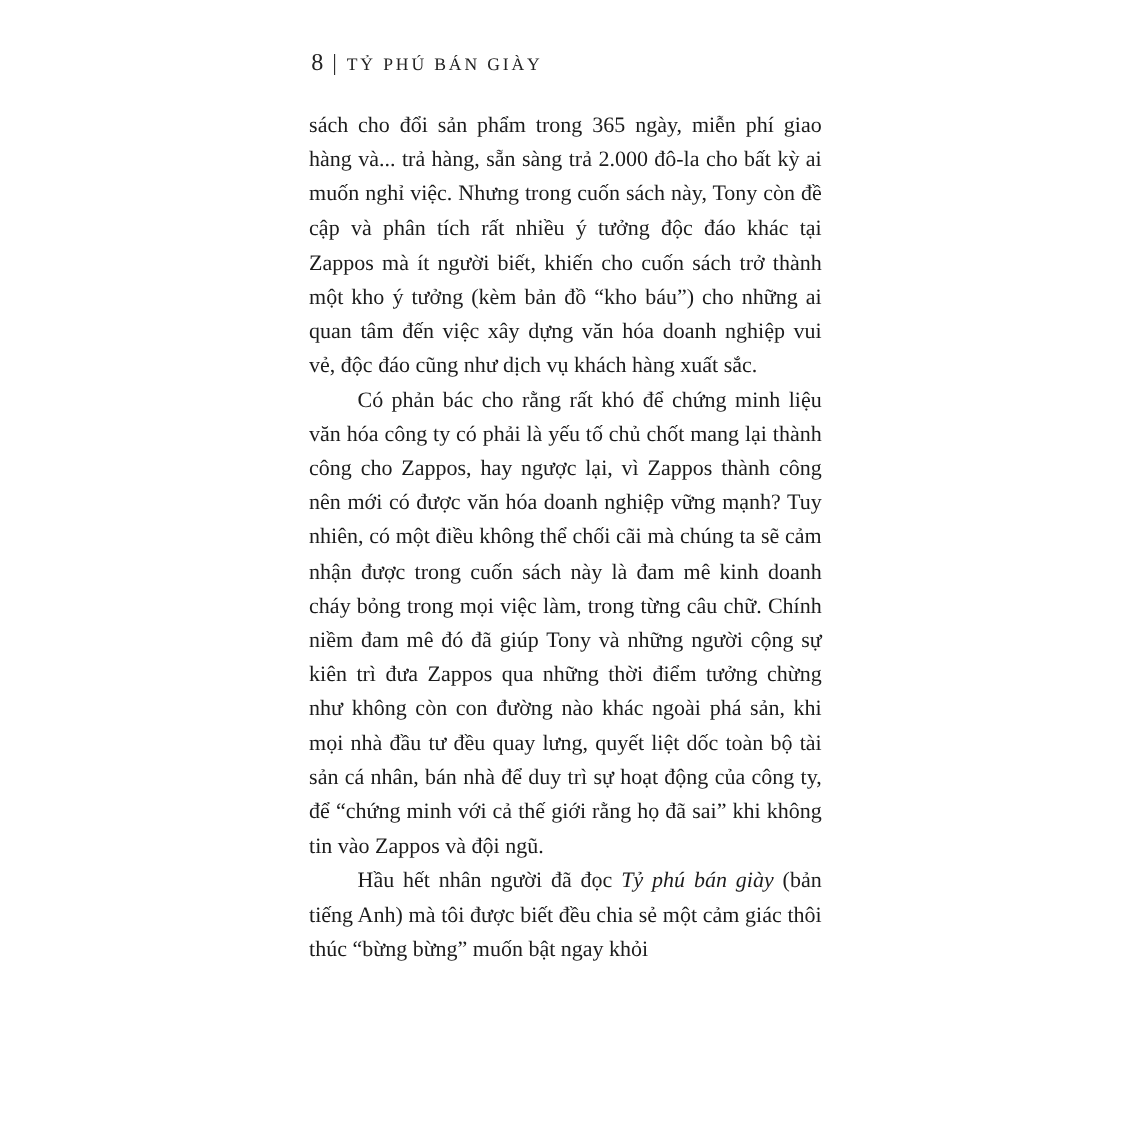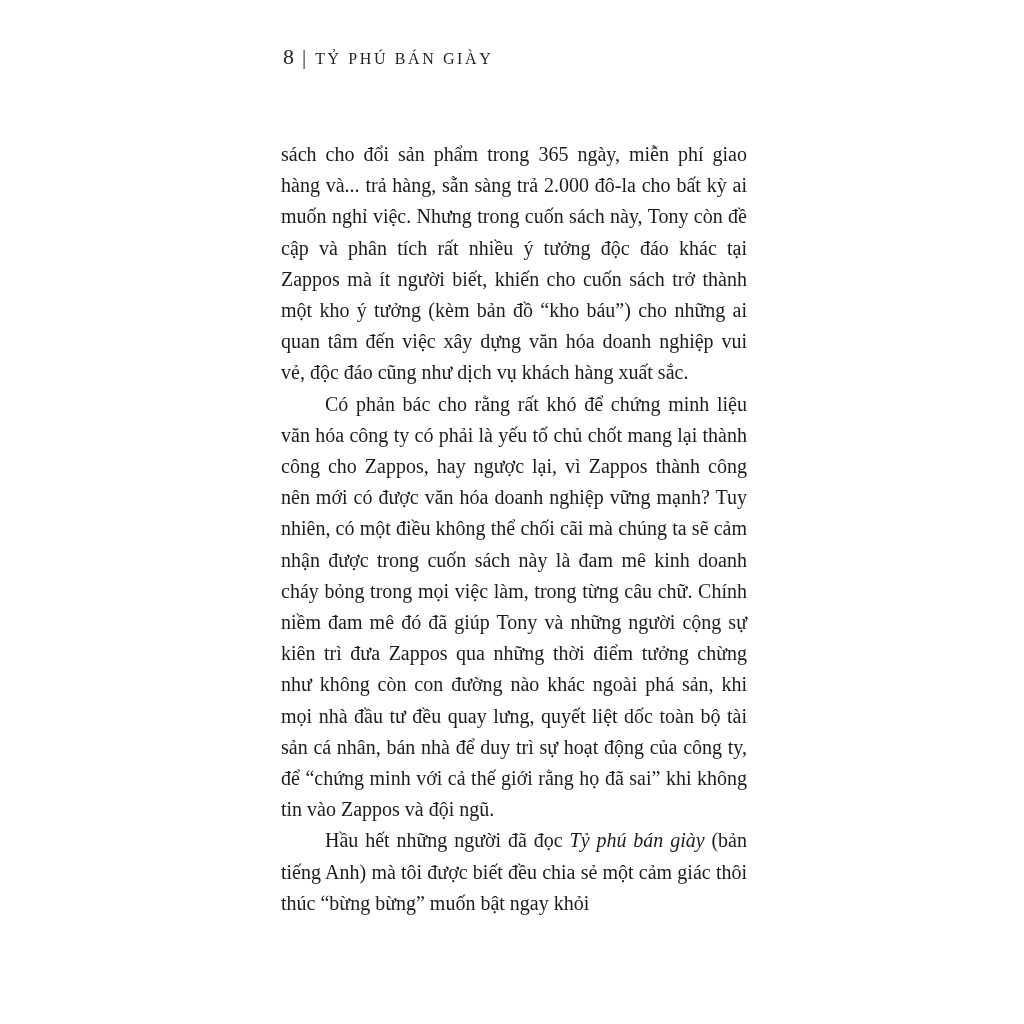--- a/index.html
+++ b/index.html
@@ -49,36 +49,35 @@
     text-align: justify;
     text-justify: inter-word;
   }
   .text-block p {
     margin: 0;
     padding: 0;
     text-indent: 44px;
   }
   .text-block p.continuation {
     text-indent: 0;
-    margin-top: 40px;
   }
   .book-title-em {
     font-style: italic;
   }
 </style>
 </head>
 <body>
 
 <div>
 
   <header class="running-head">
     <span class="page-number">8</span>
     <span class="head-sep">|</span>
     <span class="running-title">TỶ PHÚ BÁN GIÀY</span>
   </header>
 
   <main class="text-block">
     <p class="continuation">sách cho đổi sản phẩm trong 365 ngày, miễn phí giao hàng và... trả hàng, sẵn sàng trả 2.000 đô-la cho bất kỳ ai muốn nghỉ việc. Nhưng trong cuốn sách này, Tony còn đề cập và phân tích rất nhiều ý tưởng độc đáo khác tại Zappos mà ít người biết, khiến cho cuốn sách trở thành một kho ý tưởng (kèm bản đồ “kho báu”) cho những ai quan tâm đến việc xây dựng văn hóa doanh nghiệp vui vẻ, độc đáo cũng như dịch vụ khách hàng xuất sắc.</p>
     <p>Có phản bác cho rằng rất khó để chứng minh liệu văn hóa công ty có phải là yếu tố chủ chốt mang lại thành công cho Zappos, hay ngược lại, vì Zappos thành công nên mới có được văn hóa doanh nghiệp vững mạnh? Tuy nhiên, có một điều không thể chối cãi mà chúng ta sẽ cảm nhận được trong cuốn sách này là đam mê kinh doanh cháy bỏng trong mọi việc làm, trong từng câu chữ. Chính niềm đam mê đó đã giúp Tony và những người cộng sự kiên trì đưa Zappos qua những thời điểm tưởng chừng như không còn con đường nào khác ngoài phá sản, khi mọi nhà đầu tư đều quay lưng, quyết liệt dốc toàn bộ tài sản cá nhân, bán nhà để duy trì sự hoạt động của công ty, để “chứng minh với cả thế giới rằng họ đã sai” khi không tin vào Zappos và đội ngũ.</p>
-    <p><span>Hầu hết những người đã đọc </span><em class="book-title-em">Tỷ phú bán giày</em><span> (bản tiếng Anh) mà tôi được biết đều chia sẻ một cảm giác thôi thúc “bừng bừng” muốn bật ngay khỏi</span></p>
+    <p><span>Hầu hết nhân người đã đọc </span><em class="book-title-em">Tỷ phú bán giày</em><span> (bản tiếng Anh) mà tôi được biết đều chia sẻ một cảm giác thôi thúc “bừng bừng” muốn bật ngay khỏi</span></p>
   </main>
 
 </div>
 
 </body></html>

